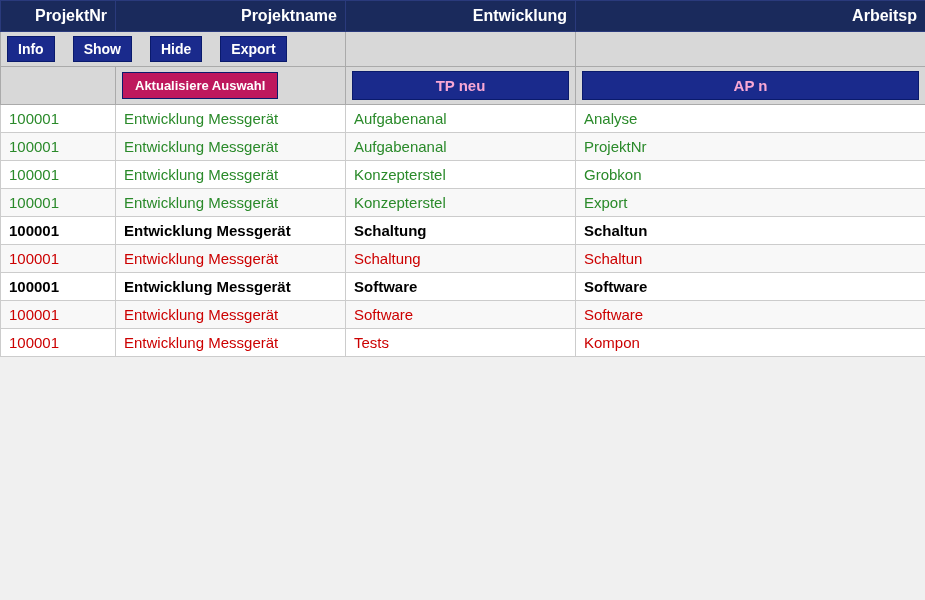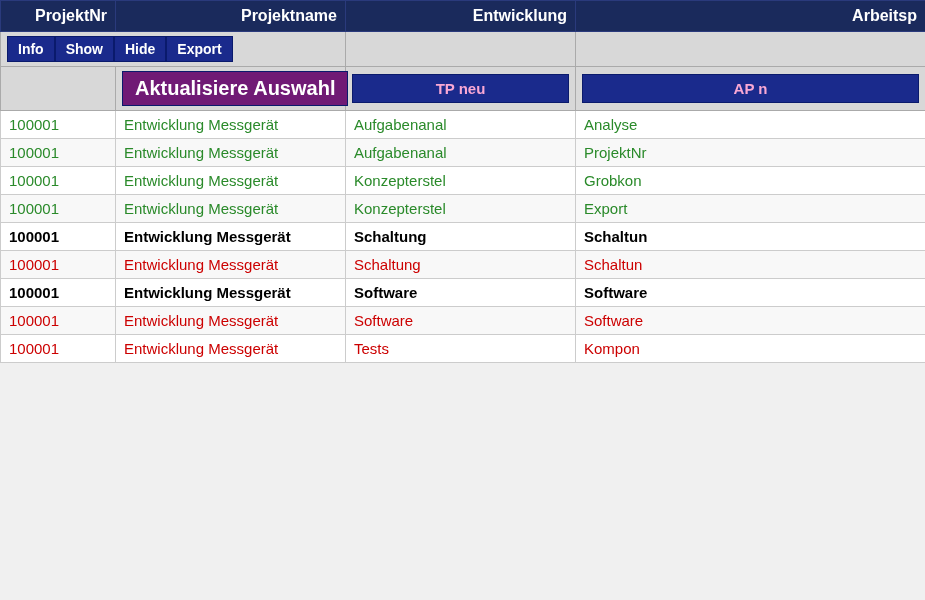--- a/index.html
+++ b/index.html
@@ -47,21 +47,21 @@
 
     
     .header-row-2 td {
       background-color: #d8d8d8;
       padding: 4px 6px;
       border: 1px solid #aaa;
     }
 
     .toolbar-buttons {
       display: flex;
-      gap: 0;
+      gap: 18px;
       align-items: flex-end;
     }
 
     .toolbar-btn {
       background-color: #1a2a8c;
       color: white;
       border: 1px solid #0a1a6c;
       padding: 4px 10px;
       font-size: 14px;
       font-weight: bold;
@@ -70,25 +70,25 @@
     }
 
     
     .header-row-3 td {
       background-color: #d8d8d8;
       padding: 4px 6px;
       border: 1px solid #aaa;
     }
 
     .aktualisiere-btn {
-      background-color: #701a75;
+      background-color: #be185d;
       color: white;
       border: 1px solid #0a1a6c;
       padding: 5px 12px;
-      font-size: 20px;
+      font-size: 13px;
       font-weight: bold;
       cursor: pointer;
       white-space: nowrap;
     }
 
     .tp-neu-btn {
       background-color: #1a2a8c;
       color: #f9a8d4;
       border: 1px solid #0a1a6c;
       padding: 5px 20px;

